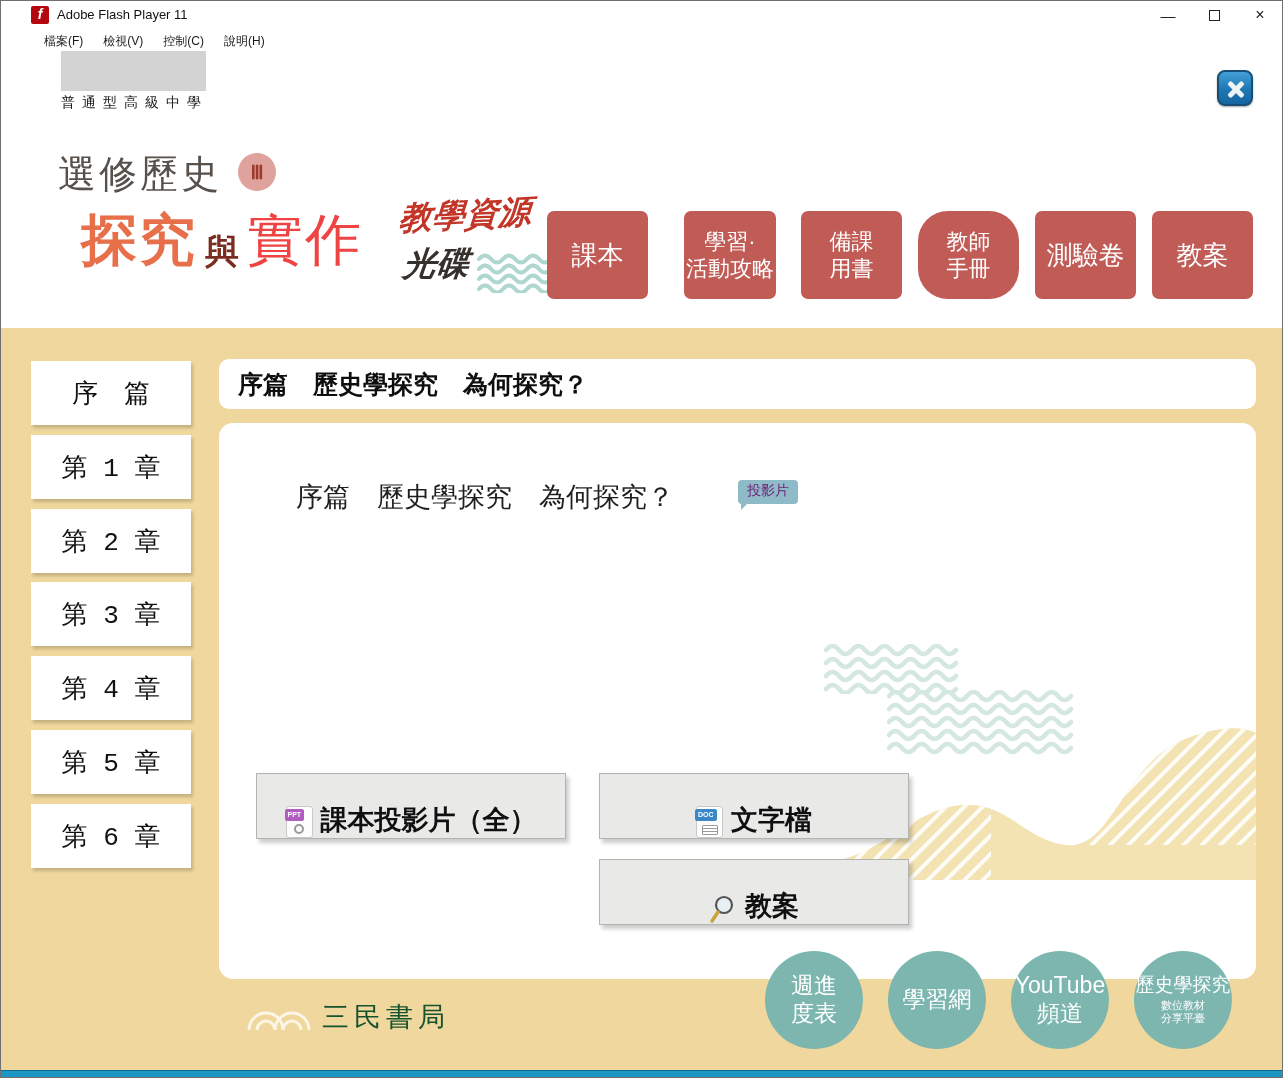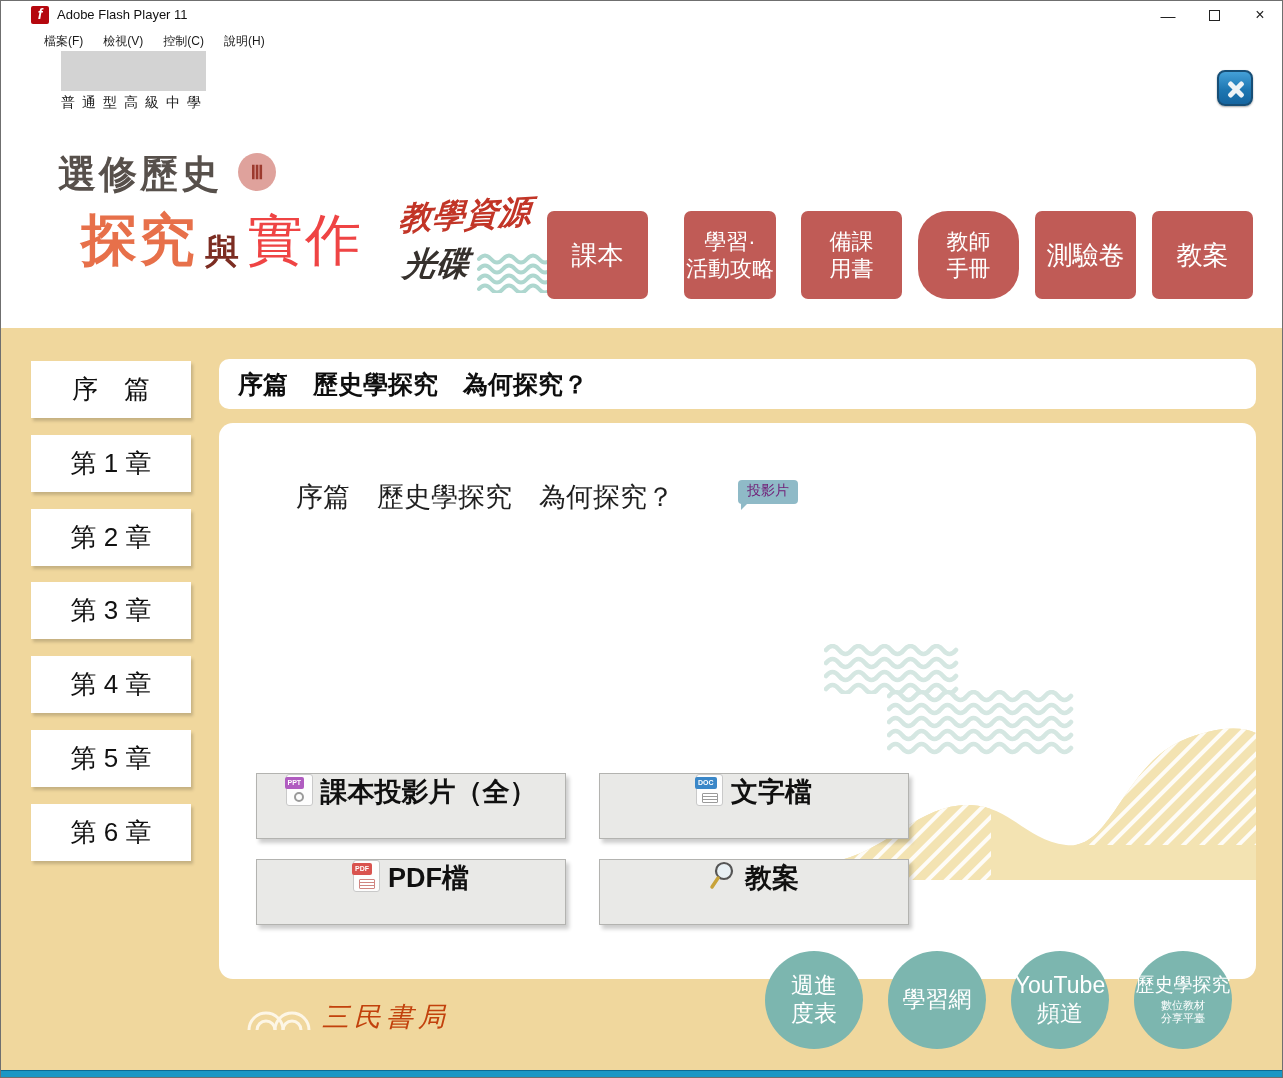--- a/index.html
+++ b/index.html
@@ -27,21 +27,21 @@
   .logo-box { position:absolute; left:60px; top:50px; width:145px; height:40px; background:#d3d3d3; }
   .school { position:absolute; left:60px; top:93px; font-size:14px; letter-spacing:7px; color:#1b1b1b; }
 
   .close-app { position:absolute; left:1216px; top:69px; width:36px; height:36px; border-radius:8px;
                background:linear-gradient(180deg,#44a0d8 0%,#1e77b2 55%,#1565a0 100%);
                border:2px solid #174e76; box-shadow:0 1px 2px rgba(0,0,0,.35); cursor:pointer; }
   .close-app .bar { position:absolute; left:7px; top:15px; width:20px; height:5px; background:#eef3f6; border-radius:2px; }
   .close-app .bar.b1 { transform:rotate(45deg); }
   .close-app .bar.b2 { transform:rotate(-45deg); }
 
-  .series-title { position:absolute; left:57px; top:148px; font-size:38px; font-weight:700;
+  .series-title { position:absolute; left:57px; top:148px; font-size:38px; font-weight:400;
                   color:#57504b; letter-spacing:3px; }
   .numeral { position:absolute; left:237px; top:152px; width:38px; height:38px; border-radius:50%;
              background:#dfa29c; color:#9c3a2e; font-weight:bold; font-size:19px;
              display:flex; align-items:center; justify-content:center; }
   .big-title { position:absolute; left:80px; top:202px; display:flex; align-items:flex-end; }
   .bt-part1 { font-size:56px; font-weight:800; color:#e7704a; letter-spacing:2px; }
   .bt-conn  { font-size:34px; font-weight:700; color:#7c2d22; margin:0 8px 4px 8px; }
   .bt-part2 { font-size:56px; font-weight:400; color:#ef4444; letter-spacing:2px; }
   .sub1 { position:absolute; left:398px; top:192px; font-size:33px; font-weight:700; font-style:italic;
           color:#c23527; transform:skewX(-6deg) rotate(-3deg); }
@@ -54,43 +54,43 @@
              color:#fff; display:flex; flex-direction:column; align-items:center; justify-content:center;
              cursor:pointer; text-align:center; }
   .nav-btn .l1 { font-size:26px; }
   .nav-btn.two .l1, .nav-btn.two .l2 { font-size:22px; line-height:1.25; }
   .nav-b0 { left:546px; } .nav-b1 { left:683px; width:92px; } .nav-b2 { left:800px; }
   .nav-b3 { left:917px;border-radius:30px; } .nav-b4 { left:1034px; } .nav-b5 { left:1151px; }
 
   
   .tan { position:absolute; left:0; top:327px; width:1283px; height:743px; background:#f0d79d; }
 
-  .side-item { position:absolute; left:30px; width:160px; height:57px; background:#fff;
+  .side-item { position:absolute; left:30px; width:160px; height:64px; background:#fff;
                box-shadow:2px 3px 3px rgba(0,0,0,.18); display:flex; align-items:center; justify-content:center;
-               font-family:Liberation Sans, sans-serif; font-size:26px; color:#111; cursor:pointer; }
+               font-family:Liberation Mono, monospace; font-size:26px; color:#111; cursor:pointer; }
   .side-i0{top:360px;} .side-i1{top:434px;} .side-i2{top:508px;} .side-i3{top:581px;}
   .side-i4{top:655px;} .side-i5{top:729px;} .side-i6{top:803px;}
 
   .header-bar { position:absolute; left:218px; top:358px; width:1037px; height:50px; background:#fff;
                 border-radius:10px; display:flex; align-items:center; padding-left:19px;
                 font-size:25px; font-weight:bold; color:#0e0e0e; }
 
   .panel { position:absolute; left:218px; top:422px; width:1037px; height:556px; background:#fff;
            border-radius:14px; overflow:hidden; }
   .page-title { position:absolute; left:77px; top:56px; font-size:27px; color:#1f1f1f; }
   .tag { position:absolute; left:519px; top:57px; background:#8fbac7; color:#701a75; font-size:14px;
          padding:2px 9px 4px 9px; border-radius:4px; }
   .tag:after { content:""; position:absolute; left:3px; bottom:-6px; border:4px solid transparent;
                border-top-color:#8fbac7; border-left-color:#8fbac7; }
   .waves1 { position:absolute; left:605px; top:221px; }
   .waves2 { position:absolute; left:668px; top:267px; }
   .hill { position:absolute; left:622px; top:302px; }
 
   .res-btn { position:absolute; width:310px; height:66px; background:#e9e9e7; border:1px solid #b3b3b0;
-             box-shadow:3px 4px 4px rgba(0,0,0,.2); display:flex; align-items:flex-start; justify-content:center;
+             box-shadow:3px 4px 4px rgba(0,0,0,.2); display:flex; align-items:flex-end; justify-content:center;
              gap:8px; cursor:pointer; }
   .res-btn .lbl { font-size:27px; font-weight:700; color:#101010; }
   .res-b0 { left:37px; top:350px; } .res-b1 { left:380px; top:350px; }
   .res-b2 { left:37px; top:436px; } .res-b3 { left:380px; top:436px; }
 
   
   .file-ico { position:relative; width:27px; height:32px; background:#fdfdfd; border:1px solid #c9c9c9;
               border-radius:3px; flex:0 0 auto; }
   .file-ico .band { position:absolute; left:-2px; top:2px; height:12px; padding:0 3px; border-radius:2px;
                     color:#fff; font-size:7px; font-weight:bold; line-height:12px; }
@@ -107,22 +107,22 @@
   .circle { position:absolute; width:98px; height:98px; border-radius:50%; background:#7cb6af; color:#fff;
             display:flex; flex-direction:column; align-items:center; justify-content:center; line-height:1.2;
             cursor:pointer; text-align:center; }
   .circle .c-l { font-size:23px; }
   .circle .c-s { font-size:11px; line-height:1.25; }
   .circ0 { left:764px; top:950px; } .circ1 { left:887px; top:950px; }
   .circ2 { left:1010px; top:950px; } .circ3 { left:1133px; top:950px; }
   .circ3 .c-l { font-size:19px; margin-bottom:2px; }
 
   .publisher { position:absolute; left:245px; top:998px; display:flex; align-items:center; gap:10px; color:#fff; }
-  .publisher .p-name { font-family:"Liberation Serif", serif; font-size:27px; font-style:italic;
-                       letter-spacing:5px; color:#c2410c; }
+  .publisher .p-name { font-family:"Liberation Serif", serif; font-size:27px; 
+                       letter-spacing:5px; color:#14532d; }
 
   .bluestrip { position:absolute; left:0; top:1069px; width:1283px; height:9px; background:#1a97c4;
                border-top:1px solid #0c6b93; }
 </style>
 </head>
 <body>
 
 <div class="screen">
 
   <div class="titlebar">
@@ -264,27 +264,20 @@
       </span>
       <span class="lbl">課本投影片（全）</span>
     </div>
     <div class="res-btn res-b1">
       <span class="file-ico doc">
         <span class="band">DOC</span>
         <span class="doclines"></span>
       </span>
       <span class="lbl">文字檔</span>
     </div>
-    <div class="res-btn res-b2">
-      <span class="file-ico pdf">
-        <span class="band">PDF</span>
-        <span class="pdflines"></span>
-      </span>
-      <span class="lbl">PDF檔</span>
-    </div>
     <div class="res-btn res-b3">
       <svg width="28" height="30" viewBox="0 0 28 30">
         <circle cx="15" cy="11" r="8" fill="#e8f0f4" stroke="#555" stroke-width="2.2"></circle>
         <line x1="9" y1="18" x2="3" y2="27" stroke="#c8a33a" stroke-width="3.5" stroke-linecap="round"></line>
       </svg>
       <span class="lbl">教案</span>
     </div>
   </div>
 
   <div class="circle circ0">

